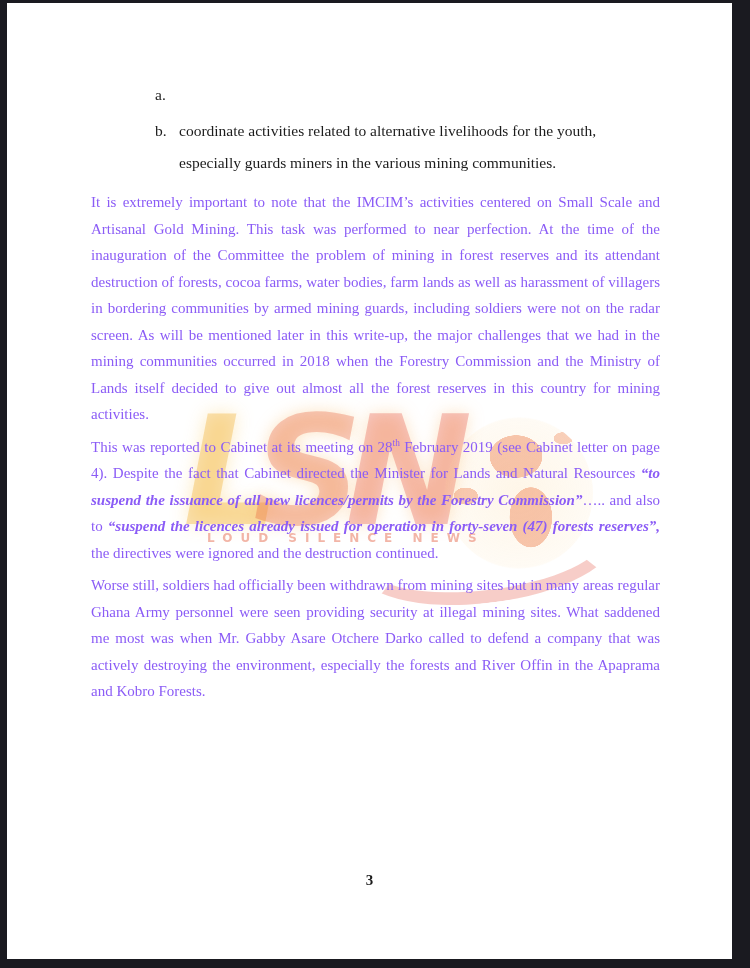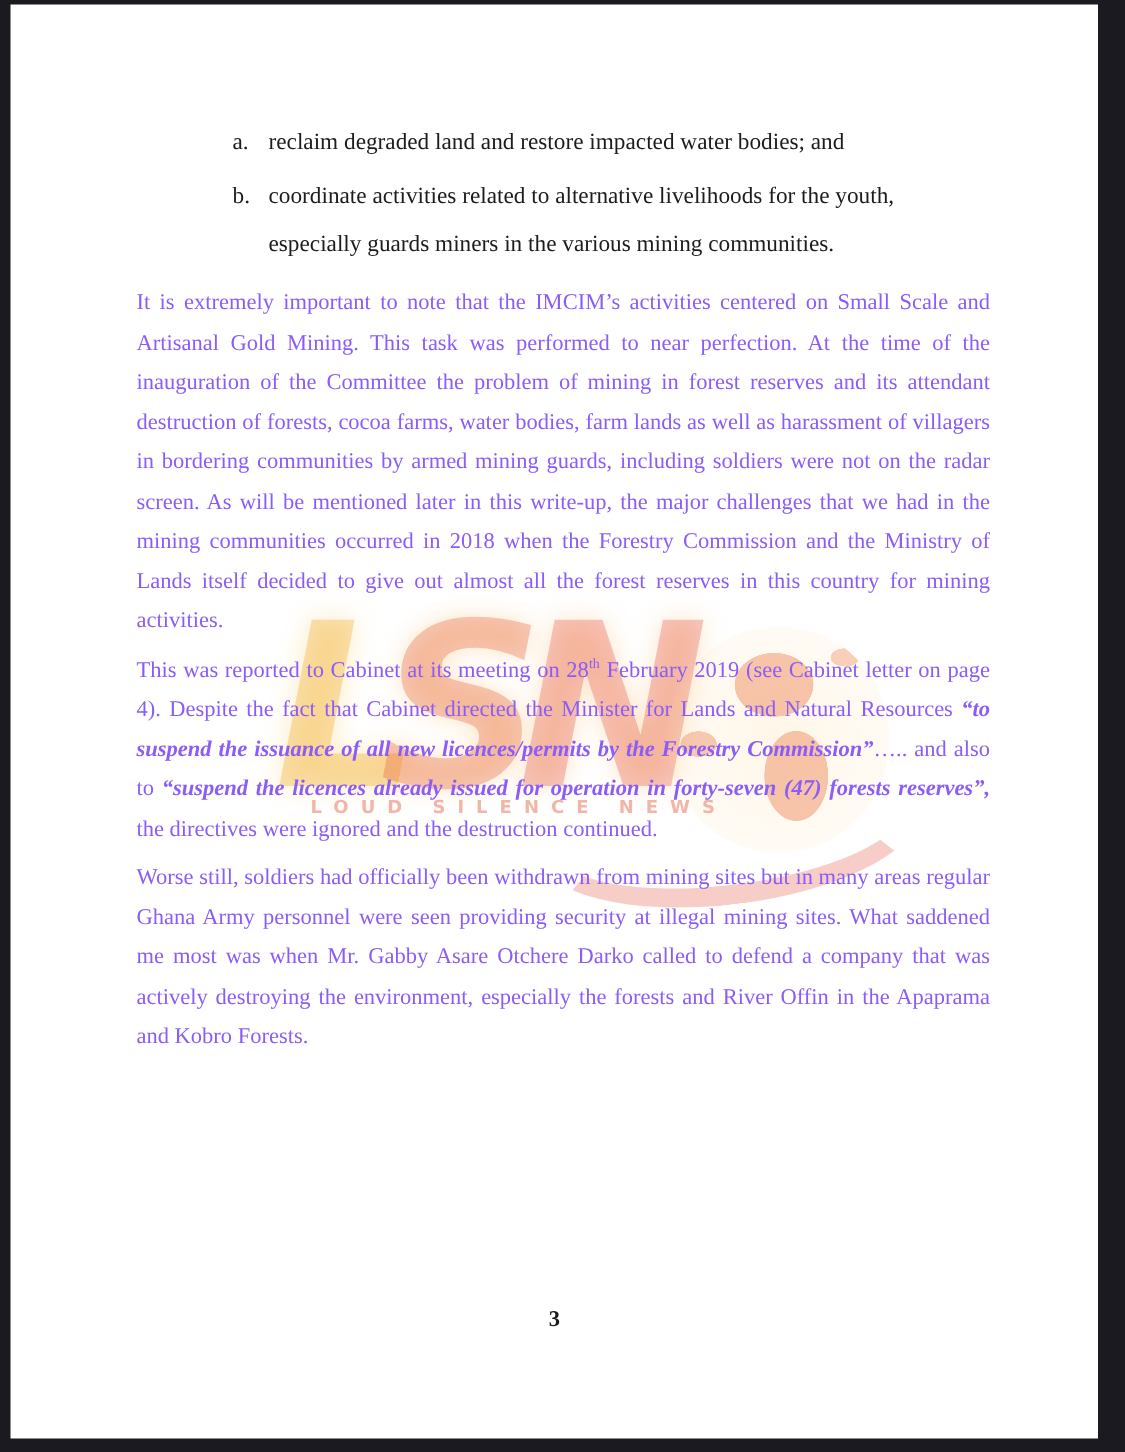--- a/index.html
+++ b/index.html
@@ -165,21 +165,20 @@
       <span class="wm-swoosh"></span>
       <span class="wm-globe"></span>
       <span class="wm-caption">LOUD SILENCE NEWS</span>
     </div>
 
     <div class="content">
 
       <div class="list">
         <div class="list-item">
           <span class="list-marker">a.</span>
-          <span class="list-text">reclaim degraded land and restore impacted water bodies; and</span>
         </div>
         <div class="list-item">
           <span class="list-marker">b.</span>
           <span class="list-text">coordinate activities related to alternative livelihoods for the youth, especially guards miners in the various mining communities.</span>
         </div>
       </div>
 
       <p class="para"><span class="seg-normal">It is extremely important to note that the IMCIM’s activities centered on Small Scale and Artisanal Gold Mining. This task was performed to near perfection. At the time of the inauguration of the Committee the problem of mining in forest reserves and its attendant destruction of forests, cocoa farms, water bodies, farm lands as well as harassment of villagers in bordering communities by armed mining guards, including soldiers were not on the radar screen. As will be mentioned later in this write-up, the major challenges that we had in the mining communities occurred in 2018 when the Forestry Commission and the Ministry of Lands itself decided to give out almost all the forest reserves in this country for mining activities.</span></p>
       <p class="para"><span class="seg-normal">This was reported to Cabinet at its meeting on 28</span><span class="seg-superscript">th</span><span class="seg-normal"> February 2019 (see Cabinet letter on page 4). Despite the fact that Cabinet directed the Minister for Lands and Natural Resources </span><span class="seg-bold-italic">“to suspend the issuance of all new licences/permits by the Forestry Commission”</span><span class="seg-normal">….. and also to </span><span class="seg-bold-italic">“suspend the licences already issued for operation in forty-seven (47) forests reserves”,</span><span class="seg-normal"> the directives were ignored and the destruction continued.</span></p>
       <p class="para"><span class="seg-normal">Worse still, soldiers had officially been withdrawn from mining sites but in many areas regular Ghana Army personnel were seen providing security at illegal mining sites. What saddened me most was when Mr. Gabby Asare Otchere Darko called to defend a company that was actively destroying the environment, especially the forests and River Offin in the Apaprama and Kobro Forests.</span></p>

